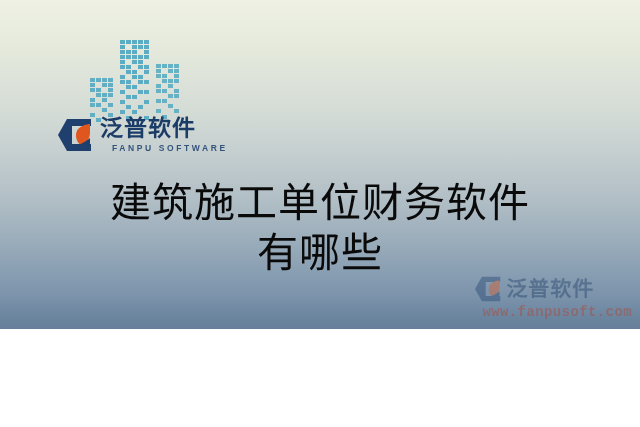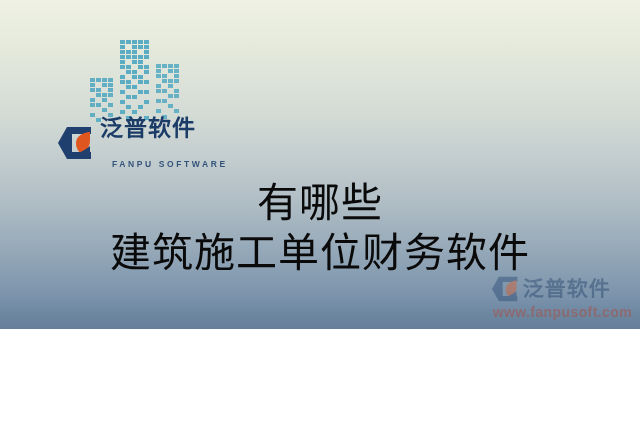--- a/index.html
+++ b/index.html
@@ -67,21 +67,21 @@
     color: #1c3c68;
     letter-spacing: 1px;
     white-space: nowrap;
   }
   .brand-en {
     font-family: "Liberation Sans", sans-serif;
     font-size: 8.5px;
     font-weight: 700;
     color: #35547c;
     letter-spacing: 2.6px;
-    margin-top: 20px;
+    margin-top: 4px;
     white-space: nowrap;
     padding-left: 12px;
   }
 
   
   .headline {
     position: absolute;
     left: 0;
     top: 178px;
     width: 640px;
@@ -115,27 +115,27 @@
   .wm-cn {
     font-family: "DejaVu Sans", "Liberation Sans", sans-serif;
     font-size: 21px;
     font-weight: 700;
     color: #1b3a63;
     letter-spacing: 1px;
     line-height: 1;
     white-space: nowrap;
   }
   .wm-url {
-    font-family: Liberation Sans, sans-serif;
+    font-family: Liberation Mono, monospace;
     font-size: 14px;
     font-weight: 700;
     color: #b5402a;
     letter-spacing: 0.4px;
     margin-top: 2px;
-    margin-left: 2px;
+    margin-left: 8px;
     white-space: nowrap;
   }
 </style>
 </head>
 <body>
 
 <div class="poster">
 
   <div class="skyline">
     <svg viewBox="0 0 120 100" xmlns="http://www.w3.org/2000/svg" aria-hidden="true">
@@ -259,22 +259,22 @@
         <path d="M19 27.5 L33 27.5 L33 20 C33 20 26 26 19 27.5 Z" fill="#1f3f6e"></path>
       </svg>
     </span>
     <span class="brand-words">
       <span class="brand-cn">泛普软件</span>
       <span class="brand-en">FANPU SOFTWARE</span>
     </span>
   </div>
 
   <div class="headline">
+    <span class="headline-line">建筑施工单位财务软件</span>
     <span class="headline-line">有哪些</span>
-    <span class="headline-line">建筑施工单位财务软件</span>
   </div>
 
   <div class="watermark">
     <span class="wm-row">
       <span class="wm-mark">
         <svg viewBox="0 0 36 34" xmlns="http://www.w3.org/2000/svg" aria-hidden="true">
           <path d="M10 1 L34 1 L34 8 L15 8 L15 26 L34 26 L34 33 L10 33 L1 17 Z" fill="#1f3f6e"></path>
           <path d="M33 6 C33 6 19 6.5 19 17.5 C19 24 24 27.5 24 27.5 C24 27.5 33 24 33 15 Z" fill="#e0561f"></path>
           <path d="M19 27.5 L33 27.5 L33 20 C33 20 26 26 19 27.5 Z" fill="#1f3f6e"></path>
         </svg>

